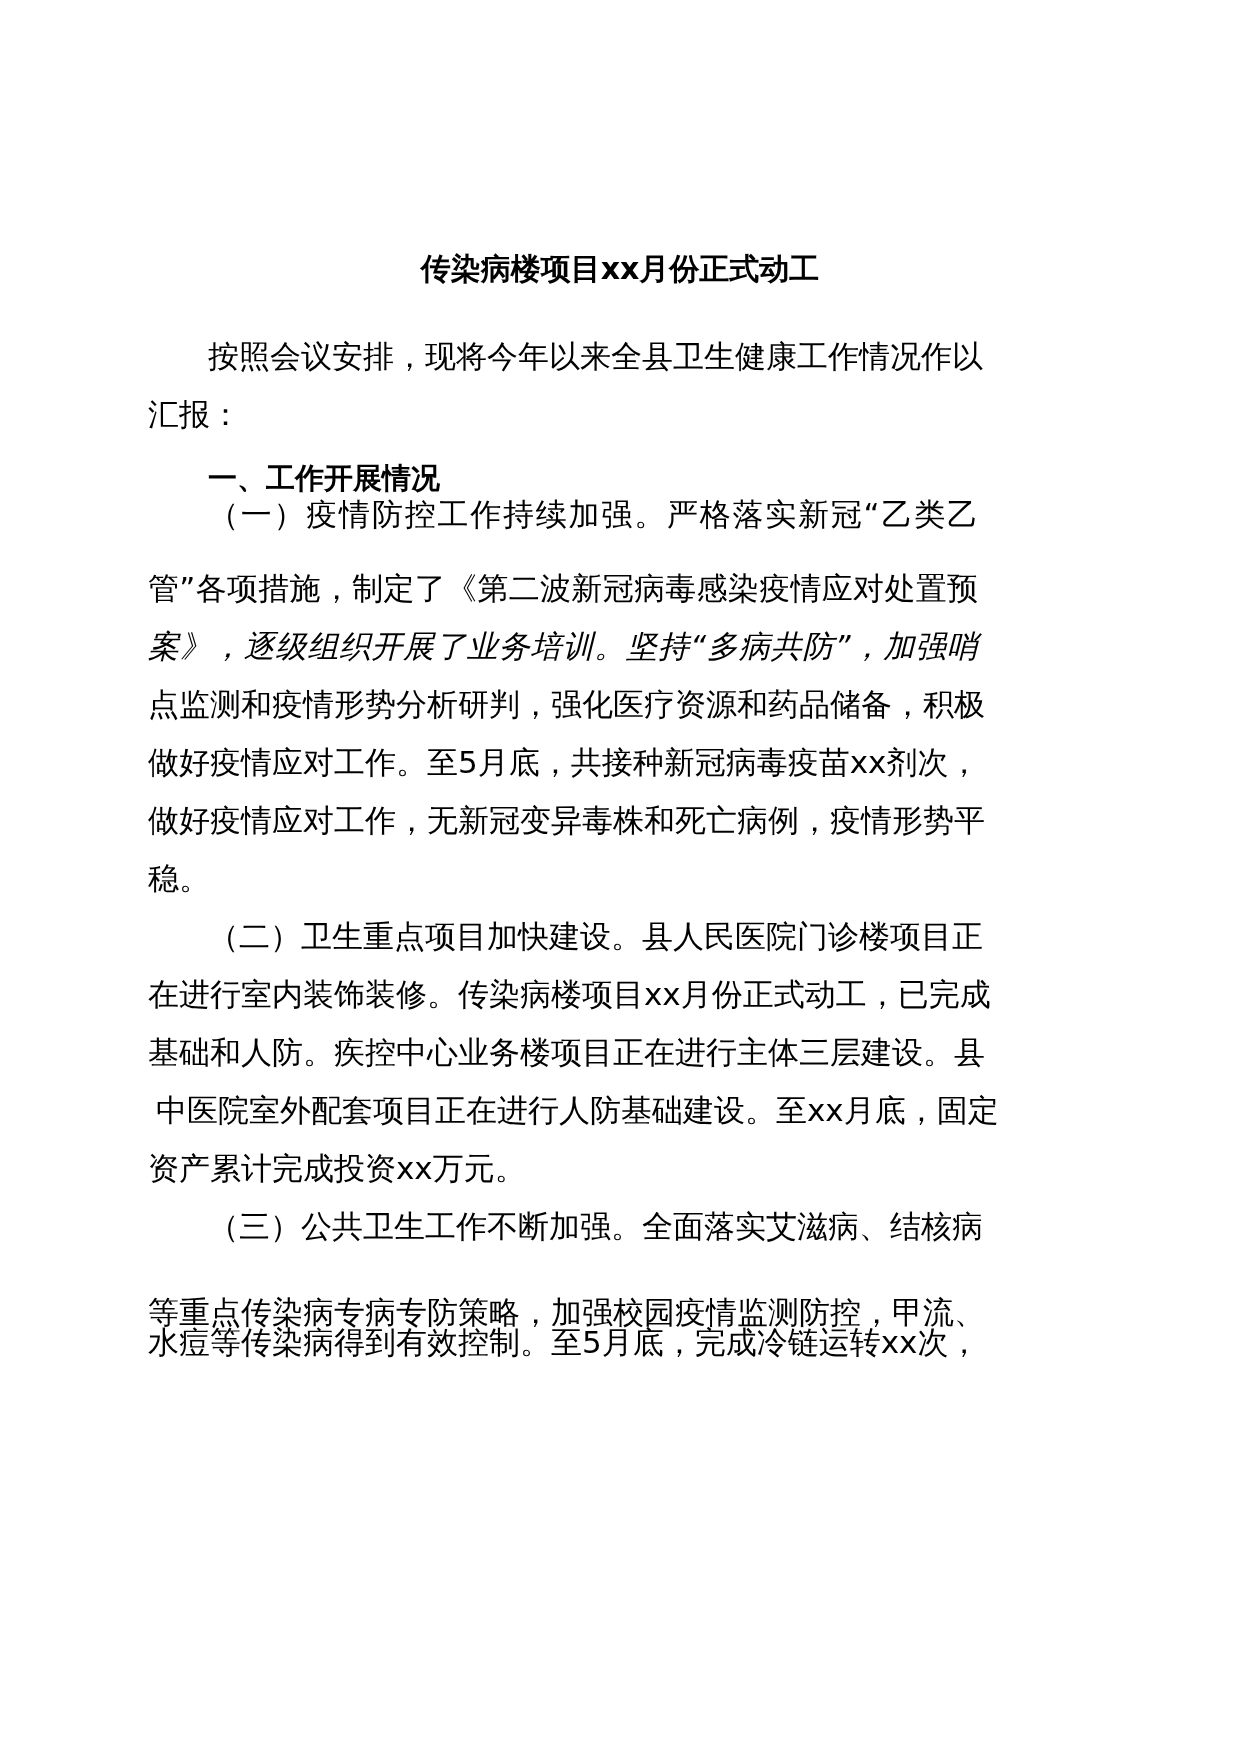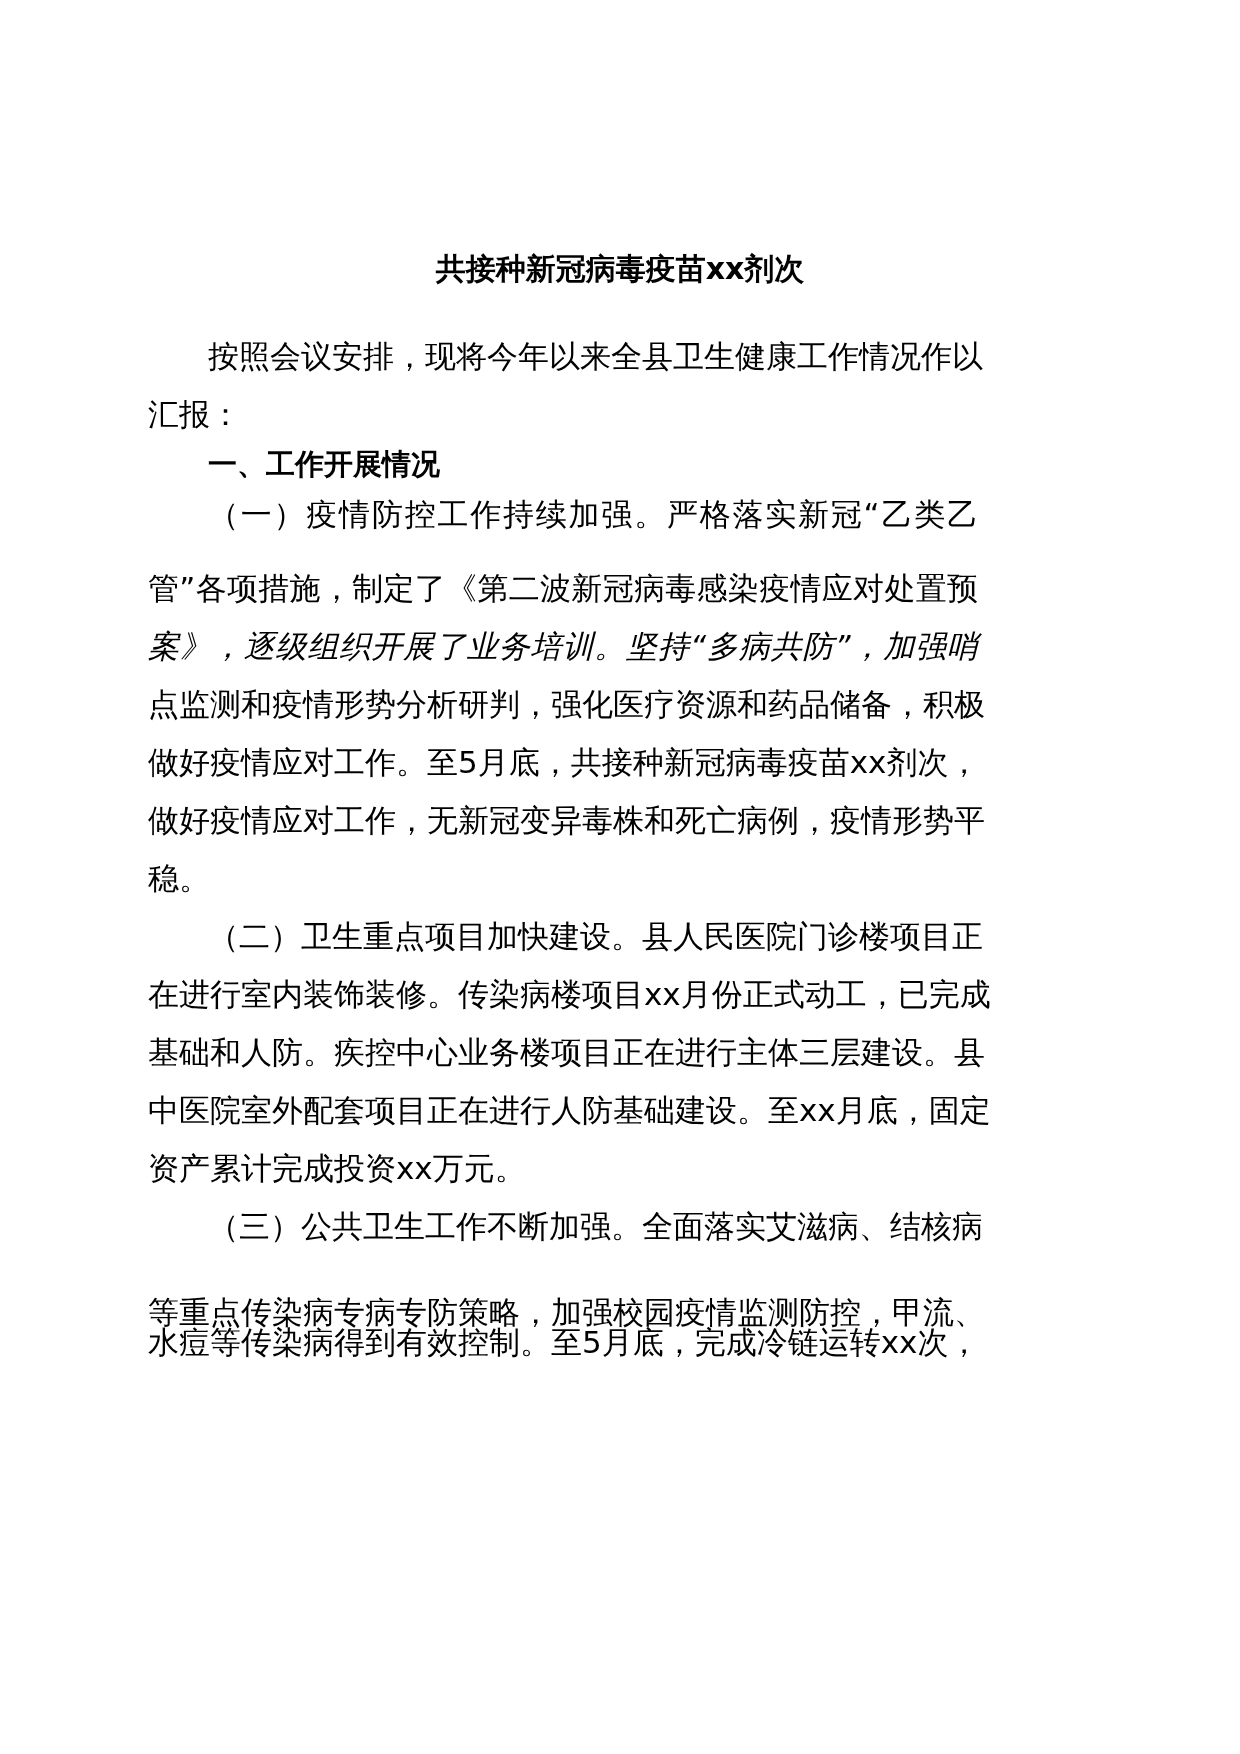--- a/index.html
+++ b/index.html
@@ -58,38 +58,38 @@
       font-weight: bold;
       line-height: 40px;
       white-space: nowrap;
     }
   </style>
 </head>
 <body>
 
 <div class="page">
 
-  <div class="title">共接种新冠病毒疫苗xx剂次</div>
+  <div class="title">传染病楼项目xx月份正式动工</div>
 
   <div class="line indent" style="top:336px;">按照会议安排，现将今年以来全县卫生健康工作情况作以</div>
   <div class="line last" style="top:394px;">汇报：</div>
 
-  <div class="heading" style="top:444px;">一、工作开展情况</div>
+  <div class="heading" style="top:461px;font-family:Liberation Mono, monospace;">一、工作开展情况</div>
 
   <div class="line indent" style="top:494px;">（一）疫情防控工作持续加强。严格落实新冠“乙类乙</div>
   <div class="line" style="top:568px;">管”各项措施，制定了《第二波新冠病毒感染疫情应对处置预</div>
   <div class="line" style="top:626px;font-style:italic;">案》，逐级组织开展了业务培训。坚持“多病共防”，加强哨</div>
   <div class="line" style="top:684px;">点监测和疫情形势分析研判，强化医疗资源和药品储备，积极</div>
   <div class="line" style="top:742px;">做好疫情应对工作。至5月底，共接种新冠病毒疫苗xx剂次，</div>
   <div class="line" style="top:800px;">做好疫情应对工作，无新冠变异毒株和死亡病例，疫情形势平</div>
   <div class="line last" style="top:858px;">稳。</div>
 
   <div class="line indent" style="top:916px;">（二）卫生重点项目加快建设。县人民医院门诊楼项目正</div>
   <div class="line" style="top:974px;">在进行室内装饰装修。传染病楼项目xx月份正式动工，已完成</div>
   <div class="line" style="top:1032px;">基础和人防。疾控中心业务楼项目正在进行主体三层建设。县</div>
-  <div class="line" style="top:1090px;">中医院室外配套项目正在进行人防基础建设。至xx月底，固定</div>
+  <div class="line" style="top:1090px;margin-left:8px;">中医院室外配套项目正在进行人防基础建设。至xx月底，固定</div>
   <div class="line last" style="top:1148px;">资产累计完成投资xx万元。</div>
 
   <div class="line indent" style="top:1206px;">（三）公共卫生工作不断加强。全面落实艾滋病、结核病</div>
   <div class="line" style="top:1264px;margin-top:28px;">等重点传染病专病专防策略，加强校园疫情监测防控，甲流、</div>
   <div class="line" style="top:1322px;">水痘等传染病得到有效控制。至5月底，完成冷链运转xx次，</div>
 
 </div>
 
 </body></html>

